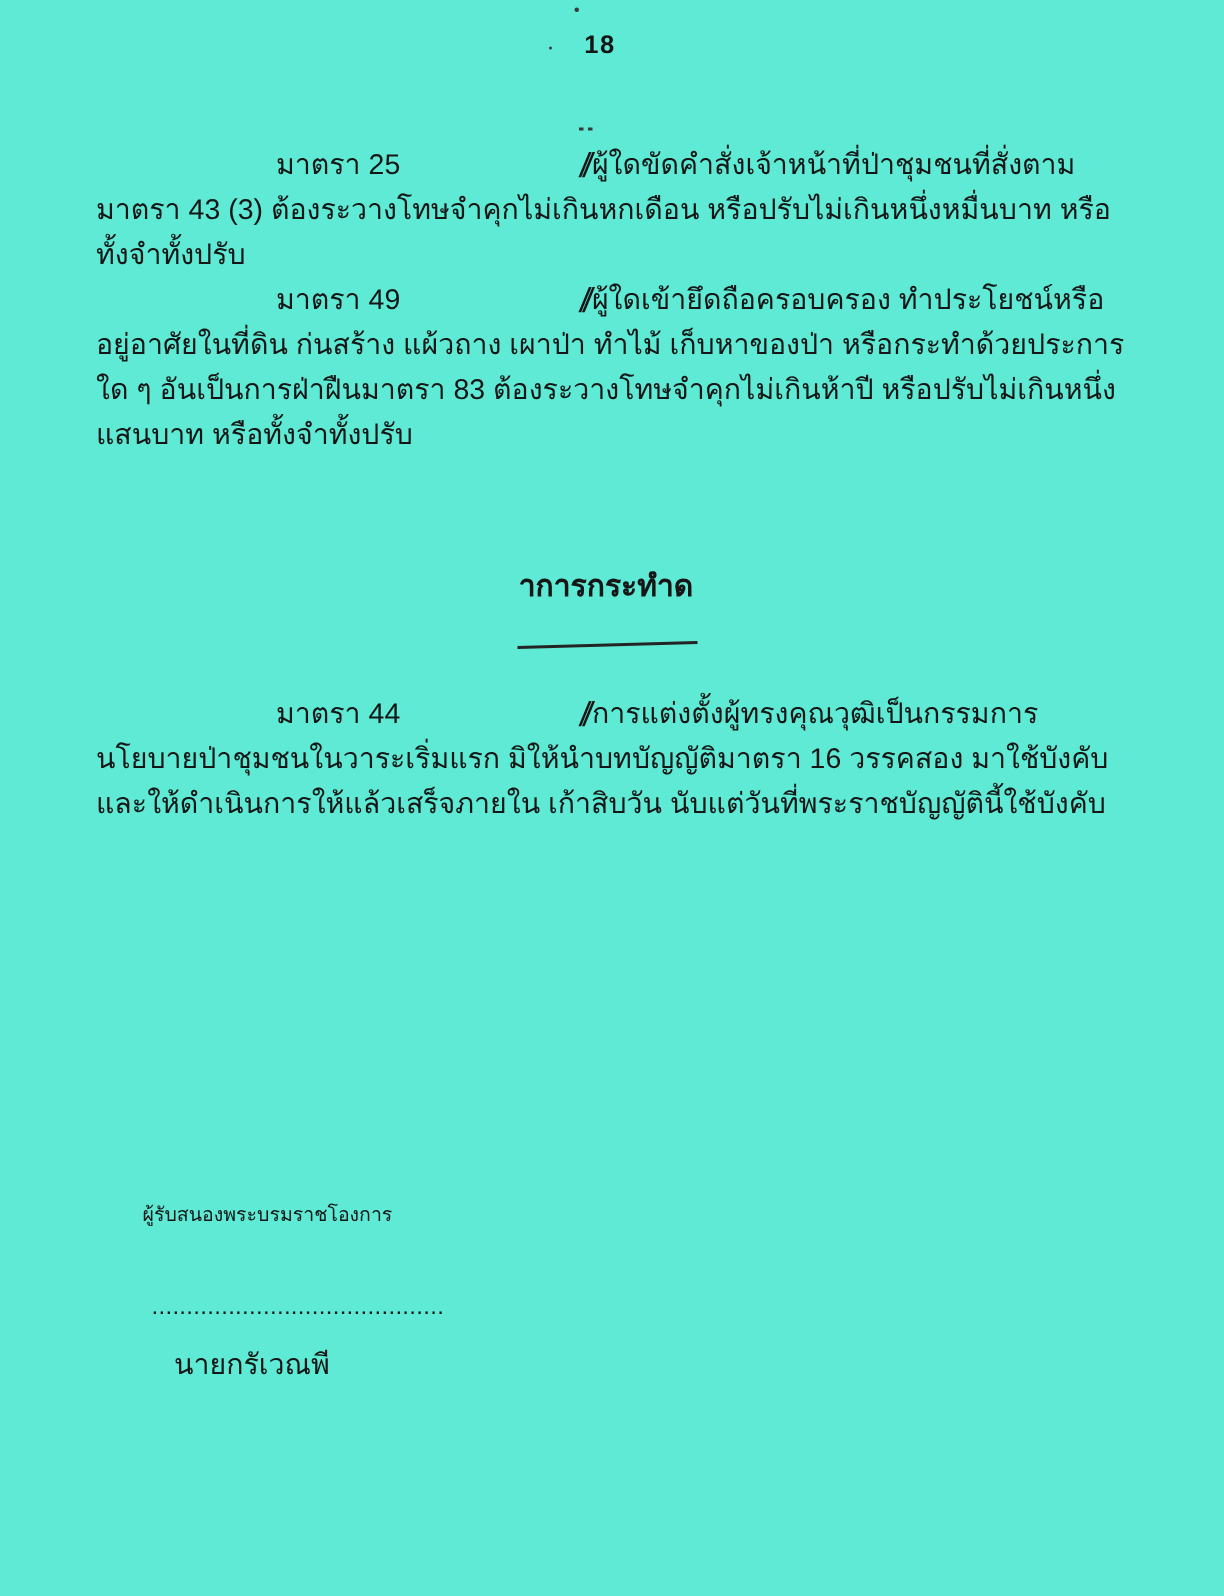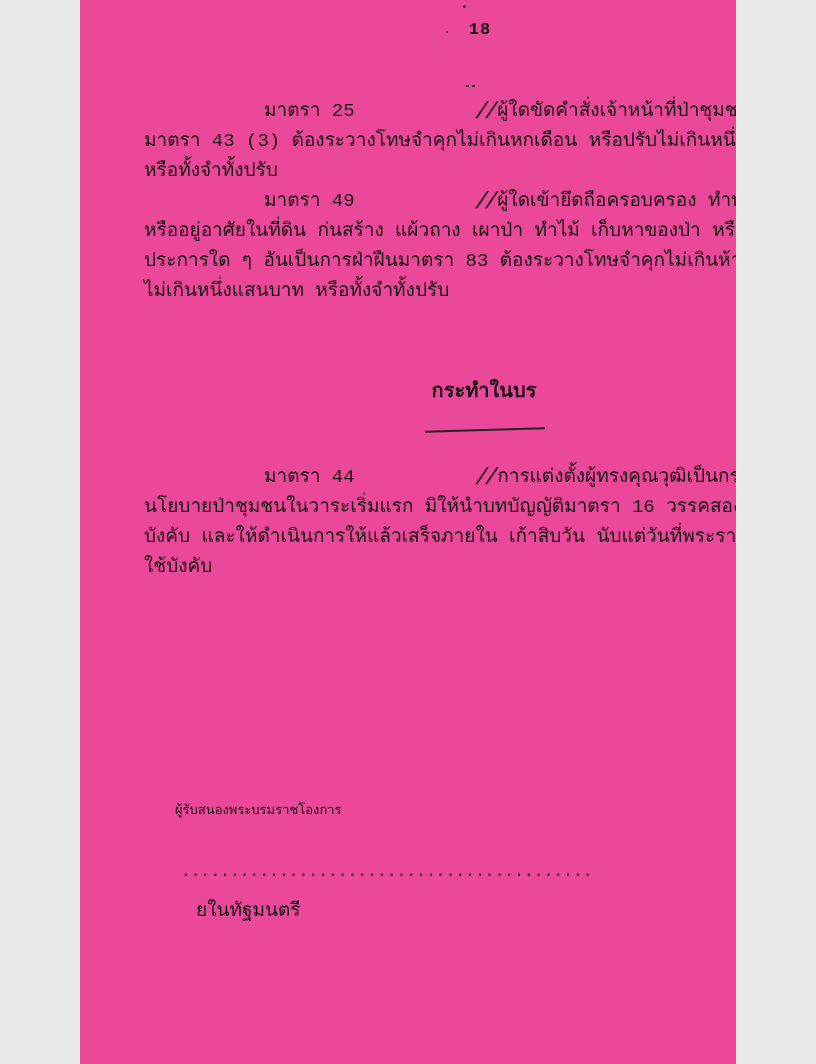--- a/index.html
+++ b/index.html
@@ -2,24 +2,24 @@
 <html><head>
 <meta charset="utf-8">
 <style>
   html, body {
     margin: 0;
     padding: 0;
     background: #e8e8e8;
   }
   .page {
     position: relative;
-    width: 656px;
+    width: 816px;
     height: 1064px;
-    background: #ec4899;
-    font-family: Liberation Mono, monospace;
+    background: #5eead4;
+    font-family: Liberation Sans, sans-serif;
     color: #161616;
     overflow: hidden;
     margin: 0 auto;
   }
   .page-number {
     position: absolute;
     top: 20px;
     left: 0;
     width: 800px;
     text-align: center;
@@ -112,27 +112,27 @@
   <div class="speckle s3"></div>
 
   <div class="abs-block p56">
     <p class="para"><span class="sec-label">มาตรา 25</span><span class="ins-mark">//</span><span>ผู้ใดขัดคำสั่งเจ้าหน้าที่ป่าชุมชนที่สั่งตามมาตรา 43 (3) ต้องระวางโทษจำคุกไม่เกินหกเดือน หรือปรับไม่เกินหนึ่งหมื่นบาท หรือทั้งจำทั้งปรับ</span></p>
   </div>
 
   <div class="abs-block p57">
     <p class="para"><span class="sec-label">มาตรา 49</span><span class="ins-mark">//</span><span>ผู้ใดเข้ายึดถือครอบครอง ทำประโยชน์หรืออยู่อาศัยในที่ดิน ก่นสร้าง แผ้วถาง เผาป่า ทำไม้ เก็บหาของป่า หรือกระทำด้วยประการใด ๆ อันเป็นการฝ่าฝืนมาตรา 83 ต้องระวางโทษจำคุกไม่เกินห้าปี หรือปรับไม่เกินหนึ่งแสนบาท หรือทั้งจำทั้งปรับ</span></p>
   </div>
 
-  <h2 class="heading">กระทำในบร</h2>
+  <h2 class="heading">าการกระทำด</h2>
 
   <div class="heading-rule"></div>
 
   <div class="abs-block p58">
     <p class="para"><span class="sec-label">มาตรา 44</span><span class="ins-mark">//</span><span>การแต่งตั้งผู้ทรงคุณวุฒิเป็นกรรมการนโยบายป่าชุมชนในวาระเริ่มแรก มิให้นำบทบัญญัติมาตรา 16 วรรคสอง มาใช้บังคับ และให้ดำเนินการให้แล้วเสร็จภายใน เก้าสิบวัน นับแต่วันที่พระราชบัญญัตินี้ใช้บังคับ</span></p>
   </div>
 
   <div class="countersign">ผู้รับสนองพระบรมราชโองการ</div>
 
   <div class="sig-dots">..........................................</div>
 
-  <div class="signatory">ยในทัฐมนตรี</div>
+  <div class="signatory">นายกรัเวณพี</div>
 
 </div>
 
 </body></html>

